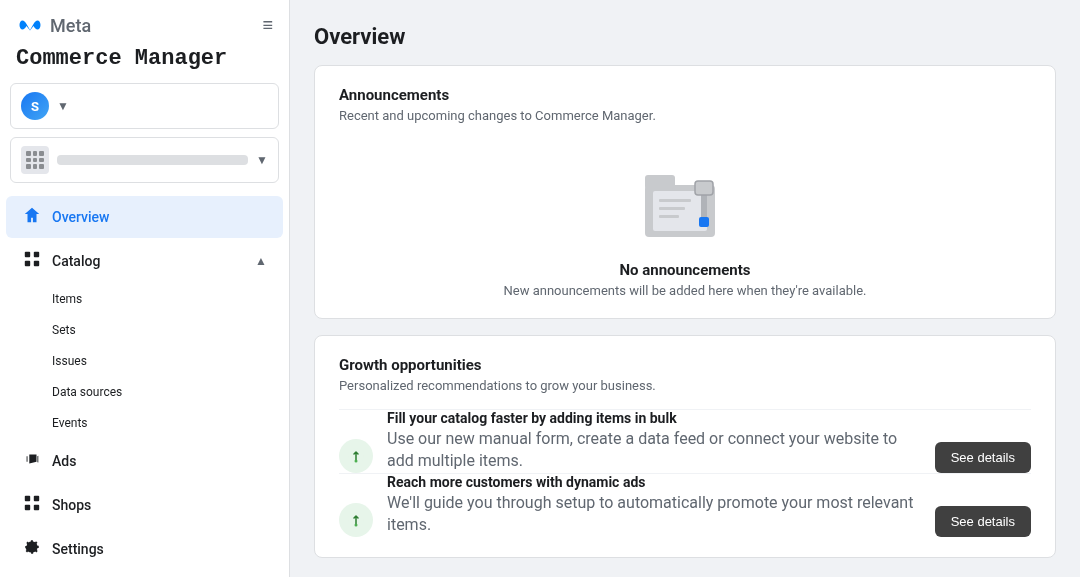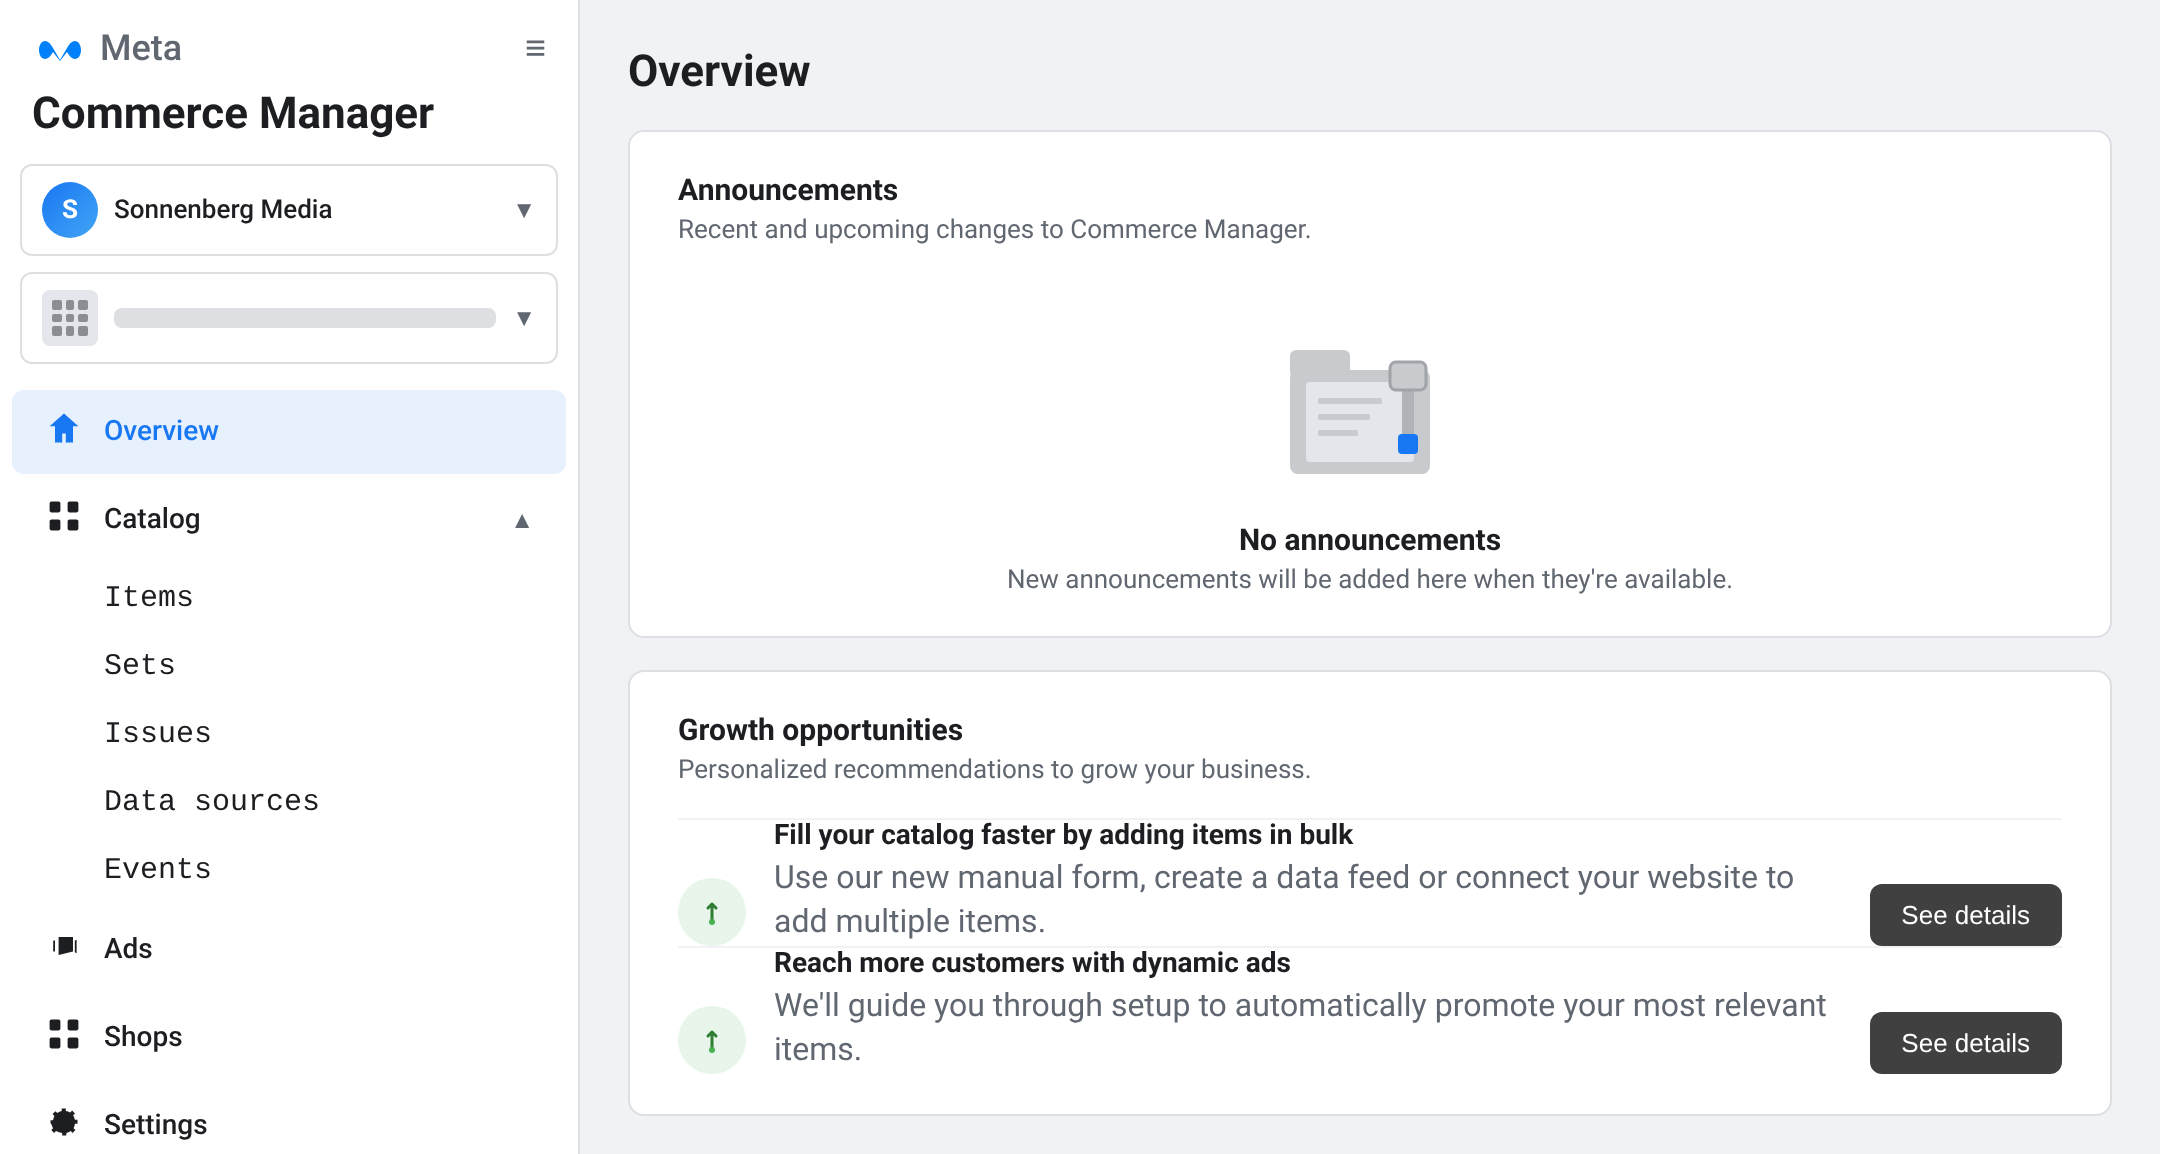--- a/index.html
+++ b/index.html
@@ -43,20 +43,21 @@
       cursor: pointer;
       font-size: 18px;
       color: #606770;
     }
 
     #app-title {
       font-size: 22px;
       font-weight: 700;
       color: #1c1e21;
       padding: 2px 16px 12px 16px;
+      font-family: Liberation Mono, monospace;
     }
 
     #account-selector {
       margin: 0 10px 8px 10px;
       border: 1px solid #dddfe2;
       border-radius: 6px;
       padding: 8px 10px;
       display: flex;
       align-items: center;
       gap: 8px;
@@ -176,26 +177,25 @@
       color: #606770;
     }
 
     .sub-nav {
       padding-left: 46px;
     }
 
     .sub-nav-item {
       padding: 8px 16px 8px 0;
       cursor: pointer;
-      font-size: 15px;
+      font-size: 12px;
       color: #1c1e21;
       font-weight: 400;
       border-radius: 4px;
       margin: 1px 6px;
-      font-family: Liberation Mono, monospace;
     }
 
     
     #main {
       flex: 1;
       padding: 24px;
       overflow-y: auto;
       background: #f0f2f5;
     }
 
@@ -320,21 +320,20 @@
       </span>
       <span style="font-size:18px;color:#606770;font-weight:500;">Meta</span>
     </div>
     <span class="hamburger-icon">≡</span>
   </div>
 
   <div id="app-title">Commerce Manager</div>
 
   <div id="account-selector">
     <div class="account-avatar">S</div>
-    <span class="account-name">Sonnenberg Media</span>
     <span class="chevron-down">▼</span>
   </div>
 
   <div id="catalog-selector">
     <div class="grid-icon-box">
       <div class="grid-dot"></div>
         <div class="grid-dot"></div>
         <div class="grid-dot"></div>
       <div class="grid-dot"></div>
         <div class="grid-dot"></div>

